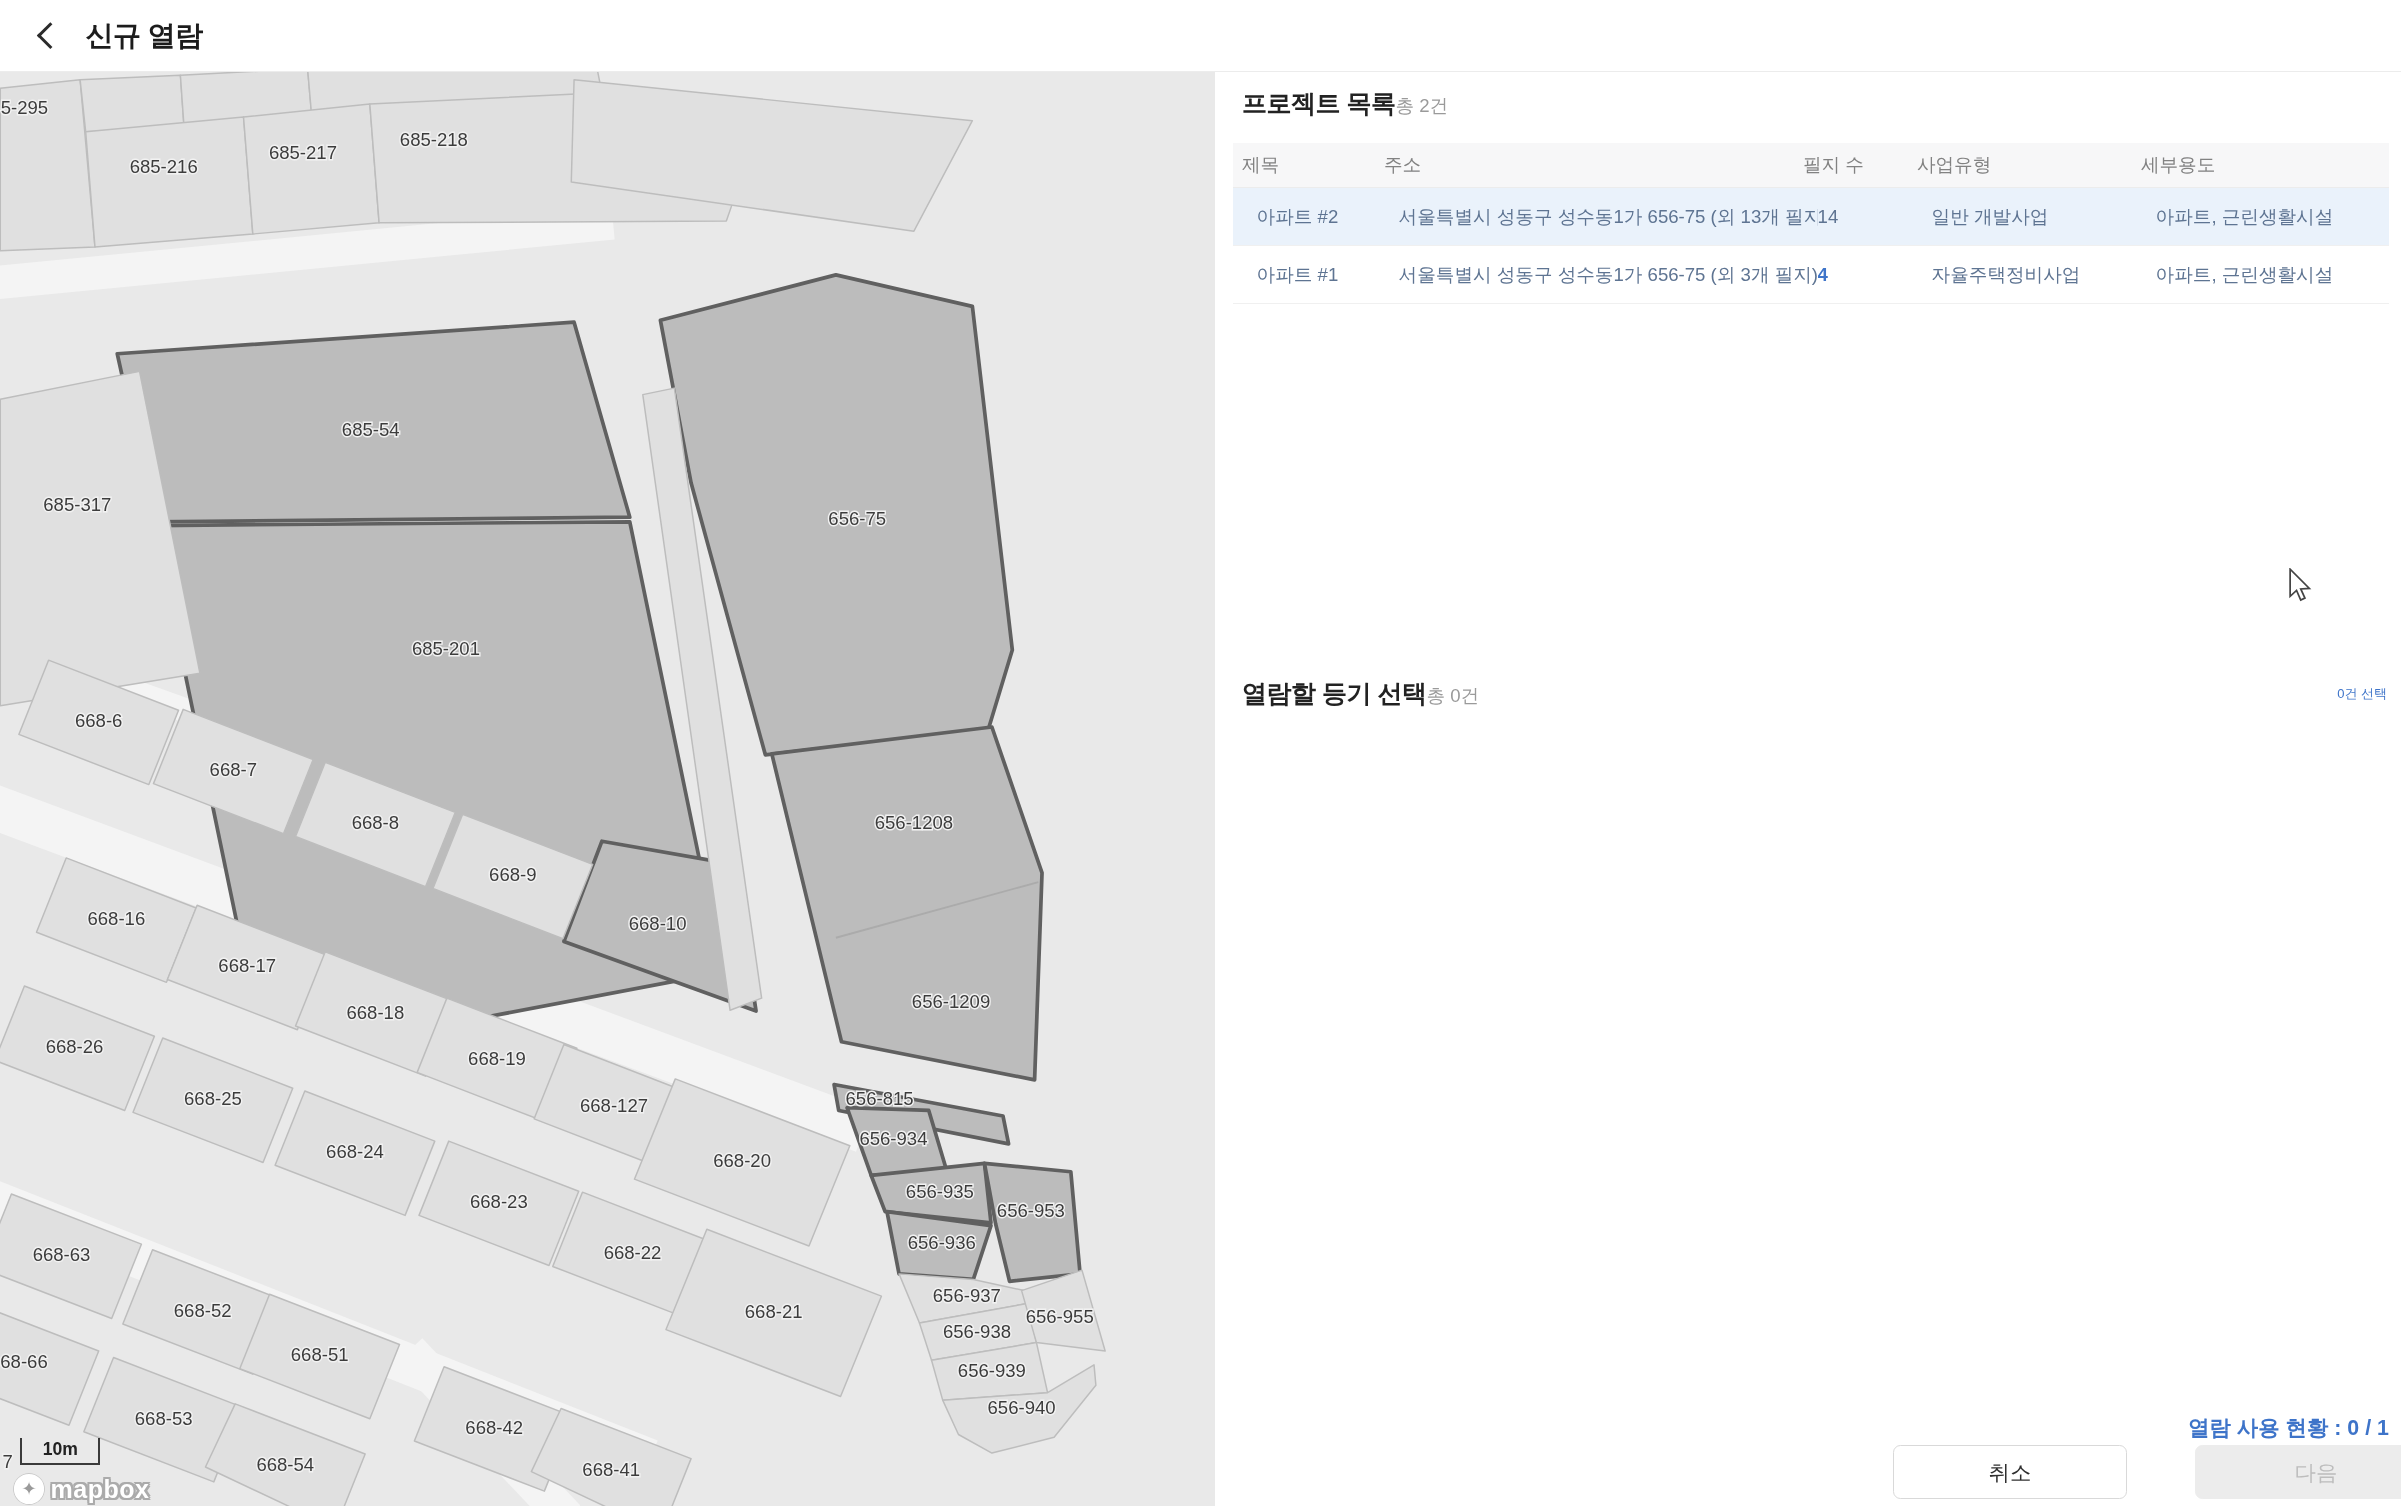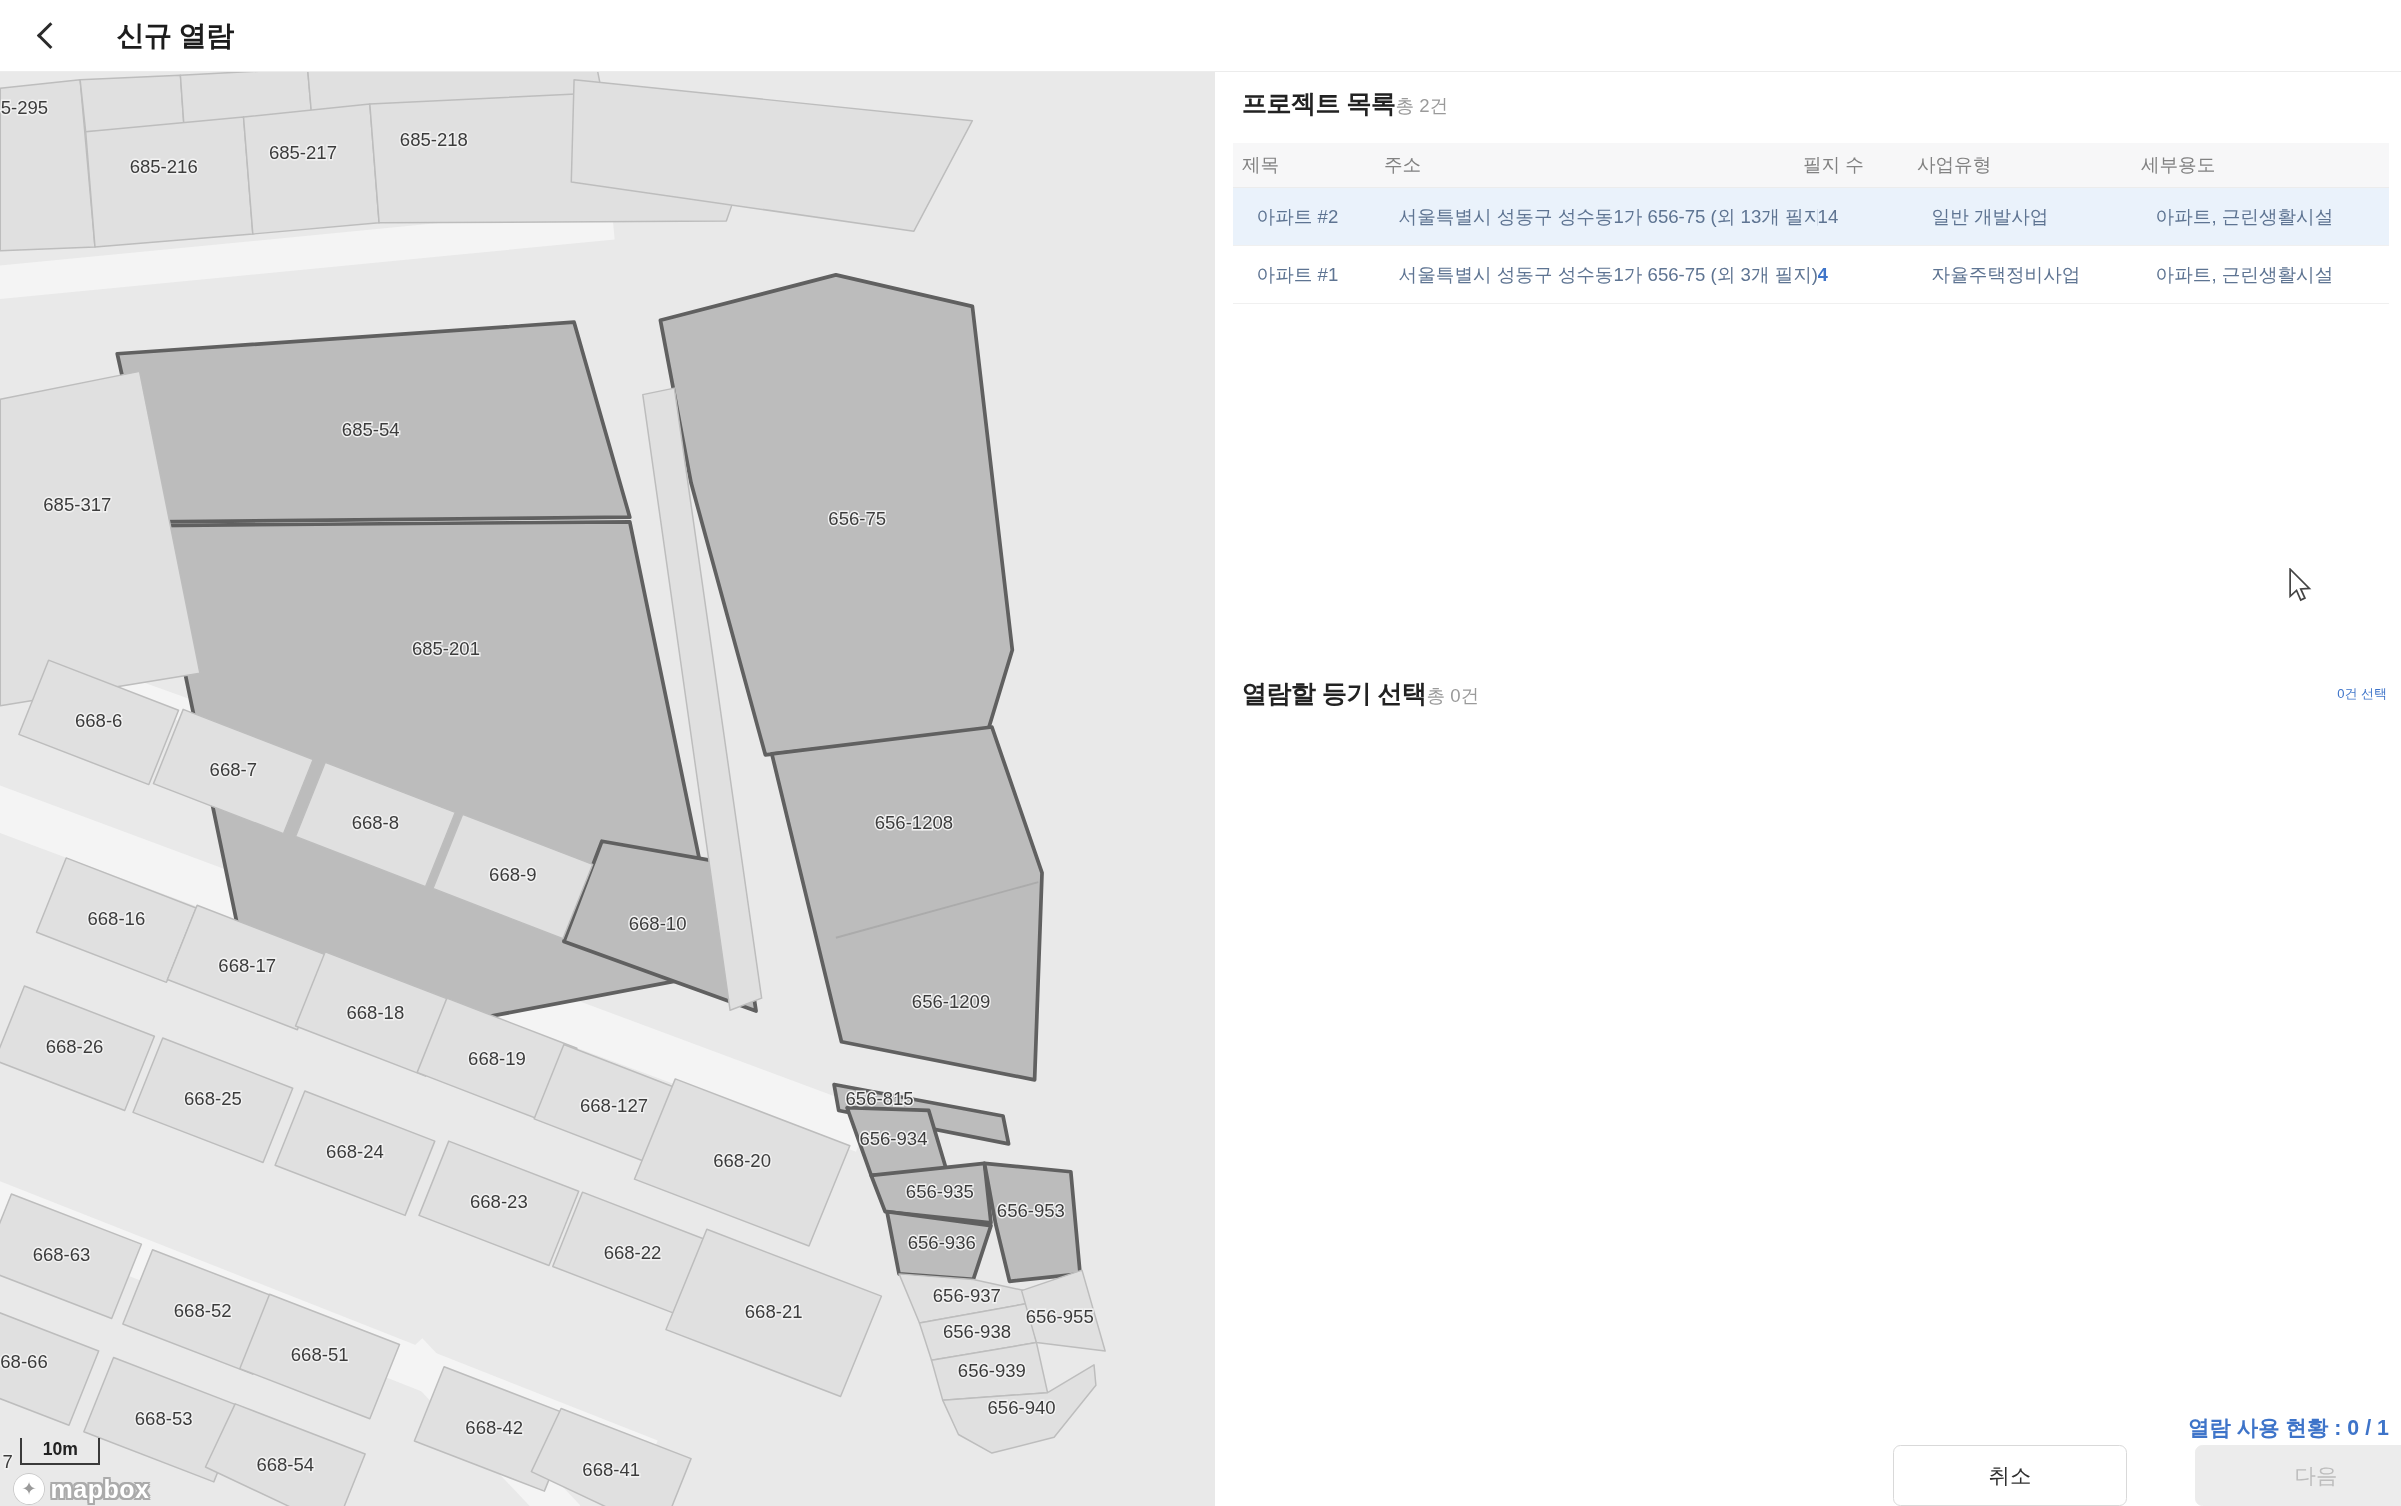--- a/index.html
+++ b/index.html
@@ -1,21 +1,21 @@
 <!DOCTYPE html>
 <html style="font-size:15px"><head>
 <meta charset="utf-8">
 <style>
   * { margin:0; padding:0; box-sizing:border-box; }
   html,body { width:2401px; height:1506px; overflow:hidden; }
   body { font-family:"Liberation Sans","DejaVu Sans",sans-serif; background:#ffffff; position:relative; }
 
   
   .topbar { position:absolute; left:0; top:0; width:2401px; height:72px; background:#ffffff;
-            border-bottom:0.9px solid #ececec; z-index:30; display:flex; align-items:center;gap:31px; }
+            border-bottom:0.9px solid #ececec; z-index:30; display:flex; align-items:center; }
   .back-chevron { width:18.6px; height:18.6px; border-left:3.7px solid #2b2b2b; border-bottom:3.7px solid #2b2b2b;
                   transform:rotate(45deg); margin-left:41px; cursor:pointer; }
   .topbar-title { font-size:28px; font-weight:bold; color:#1c1c1c; margin-left:26px; letter-spacing:-0.5px; }
 
   
   .map-wrap { position:absolute; left:0; top:0; width:1215px; height:1506px; background:#e9e9e9; z-index:1; }
   .map-wrap svg { position:absolute; left:0; top:0; }
   .scalebar { position:absolute; left:20.4px; top:1438px; width:80px; height:27px;
               border-left:2.8px solid #3a3a3a; border-right:2.8px solid #3a3a3a; border-bottom:2.8px solid #3a3a3a;
               z-index:12; text-align:center; }
@@ -41,21 +41,21 @@
   .t-row { display:grid; grid-template-columns:142px 419px 114px 224px auto; height:58px; align-items:center;
            border-bottom:0.9px solid #f0f0f0; padding-left:24px; cursor:pointer; }
   .t-row div { font-size:18.6px; color:#5e7492; white-space:nowrap; overflow:hidden; }
   .t-row.hl { background:#eaf2fb; }
   .t-row .strong { color:#3e74c9; font-weight:bold; }
 
   .empty-msg { position:absolute; left:0; width:1187px; top:977px; text-align:center;
                font-size:22px; font-weight:bold; color:#3d5fc9; }
 
   .usage { position:absolute; right:13px; top:1341px; font-size:21.4px; font-weight:bold; color:#3e74c9; }
-  .btn { position:absolute; top:1373px; height:61px; border-radius:7.4px; font-size:21.4px;
+  .btn { position:absolute; top:1373px; height:54px; border-radius:7.4px; font-size:21.4px;
          display:flex; align-items:center; justify-content:center; cursor:pointer;text-align:center; }
   .btn-cancel { left:678px; width:234px; background:#ffffff; border:0.9px solid #d9d9d9; color:#2f2f2f; }
   .btn-next { left:932px; width:242px; background:#ececec; border:0.9px solid #ececec; color:#bdbdbd; cursor:default;margin-left:48px; }
 
   .cursor { position:absolute; left:2286px; top:568px; z-index:50; pointer-events:none; }
 </style>
 </head>
 <body>
 
 <div class="map-wrap">

